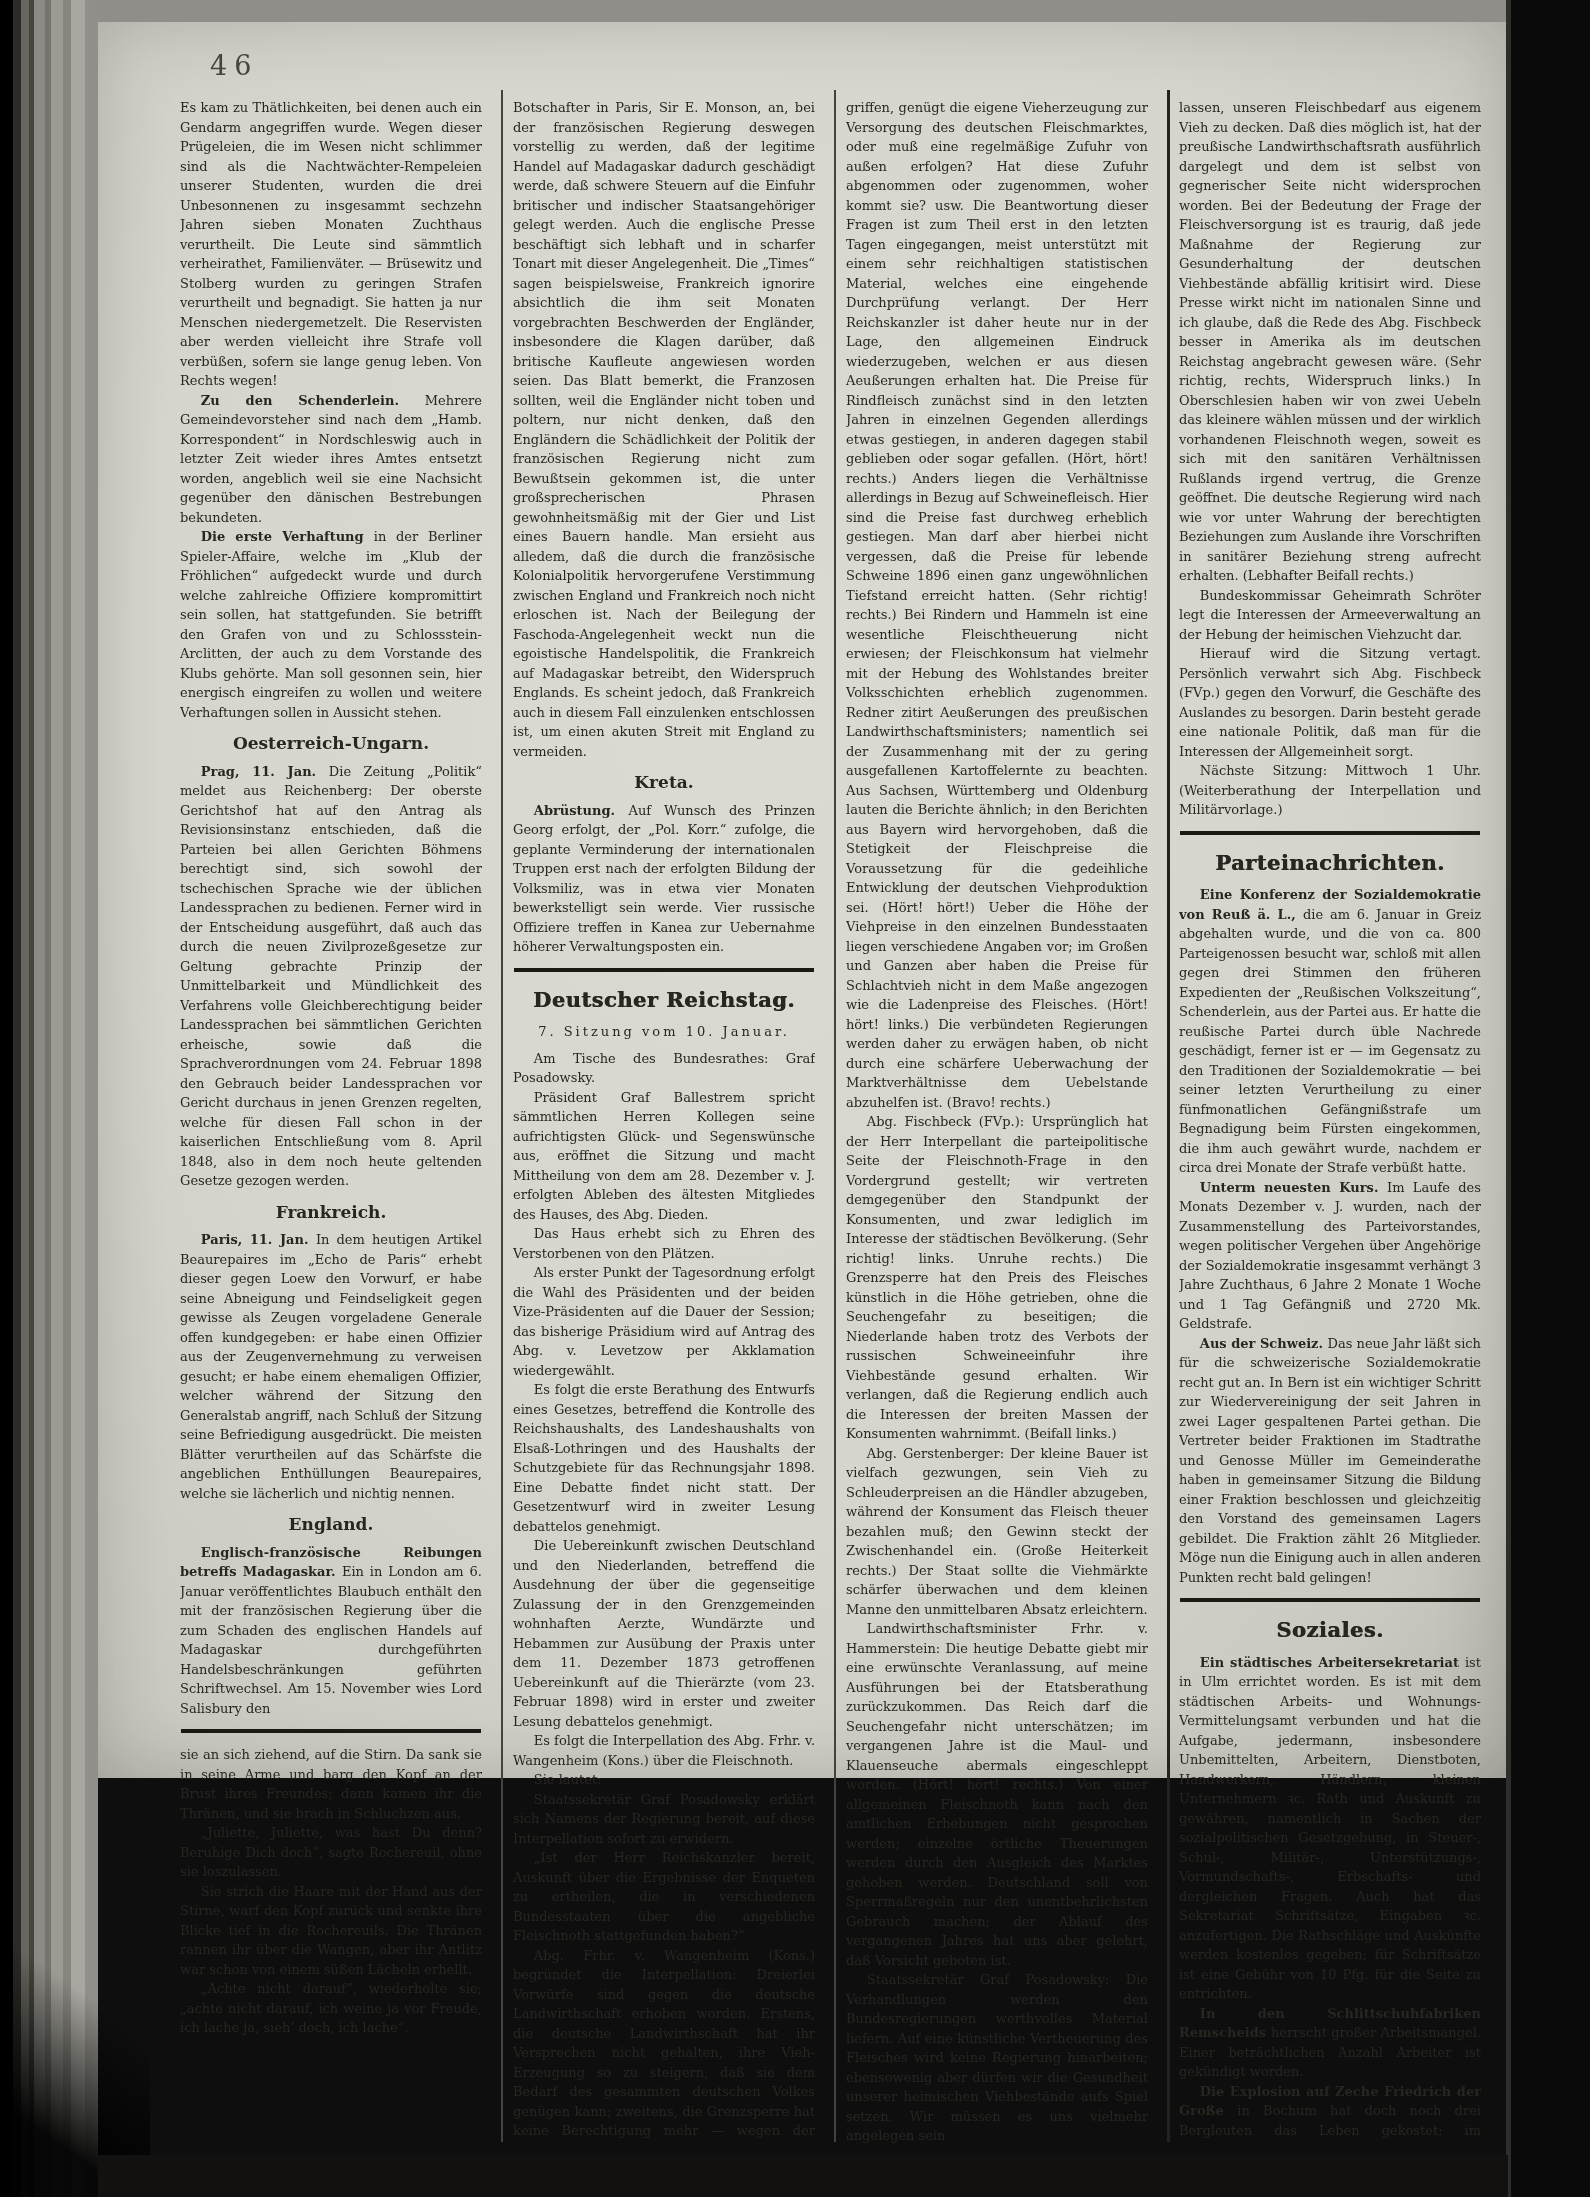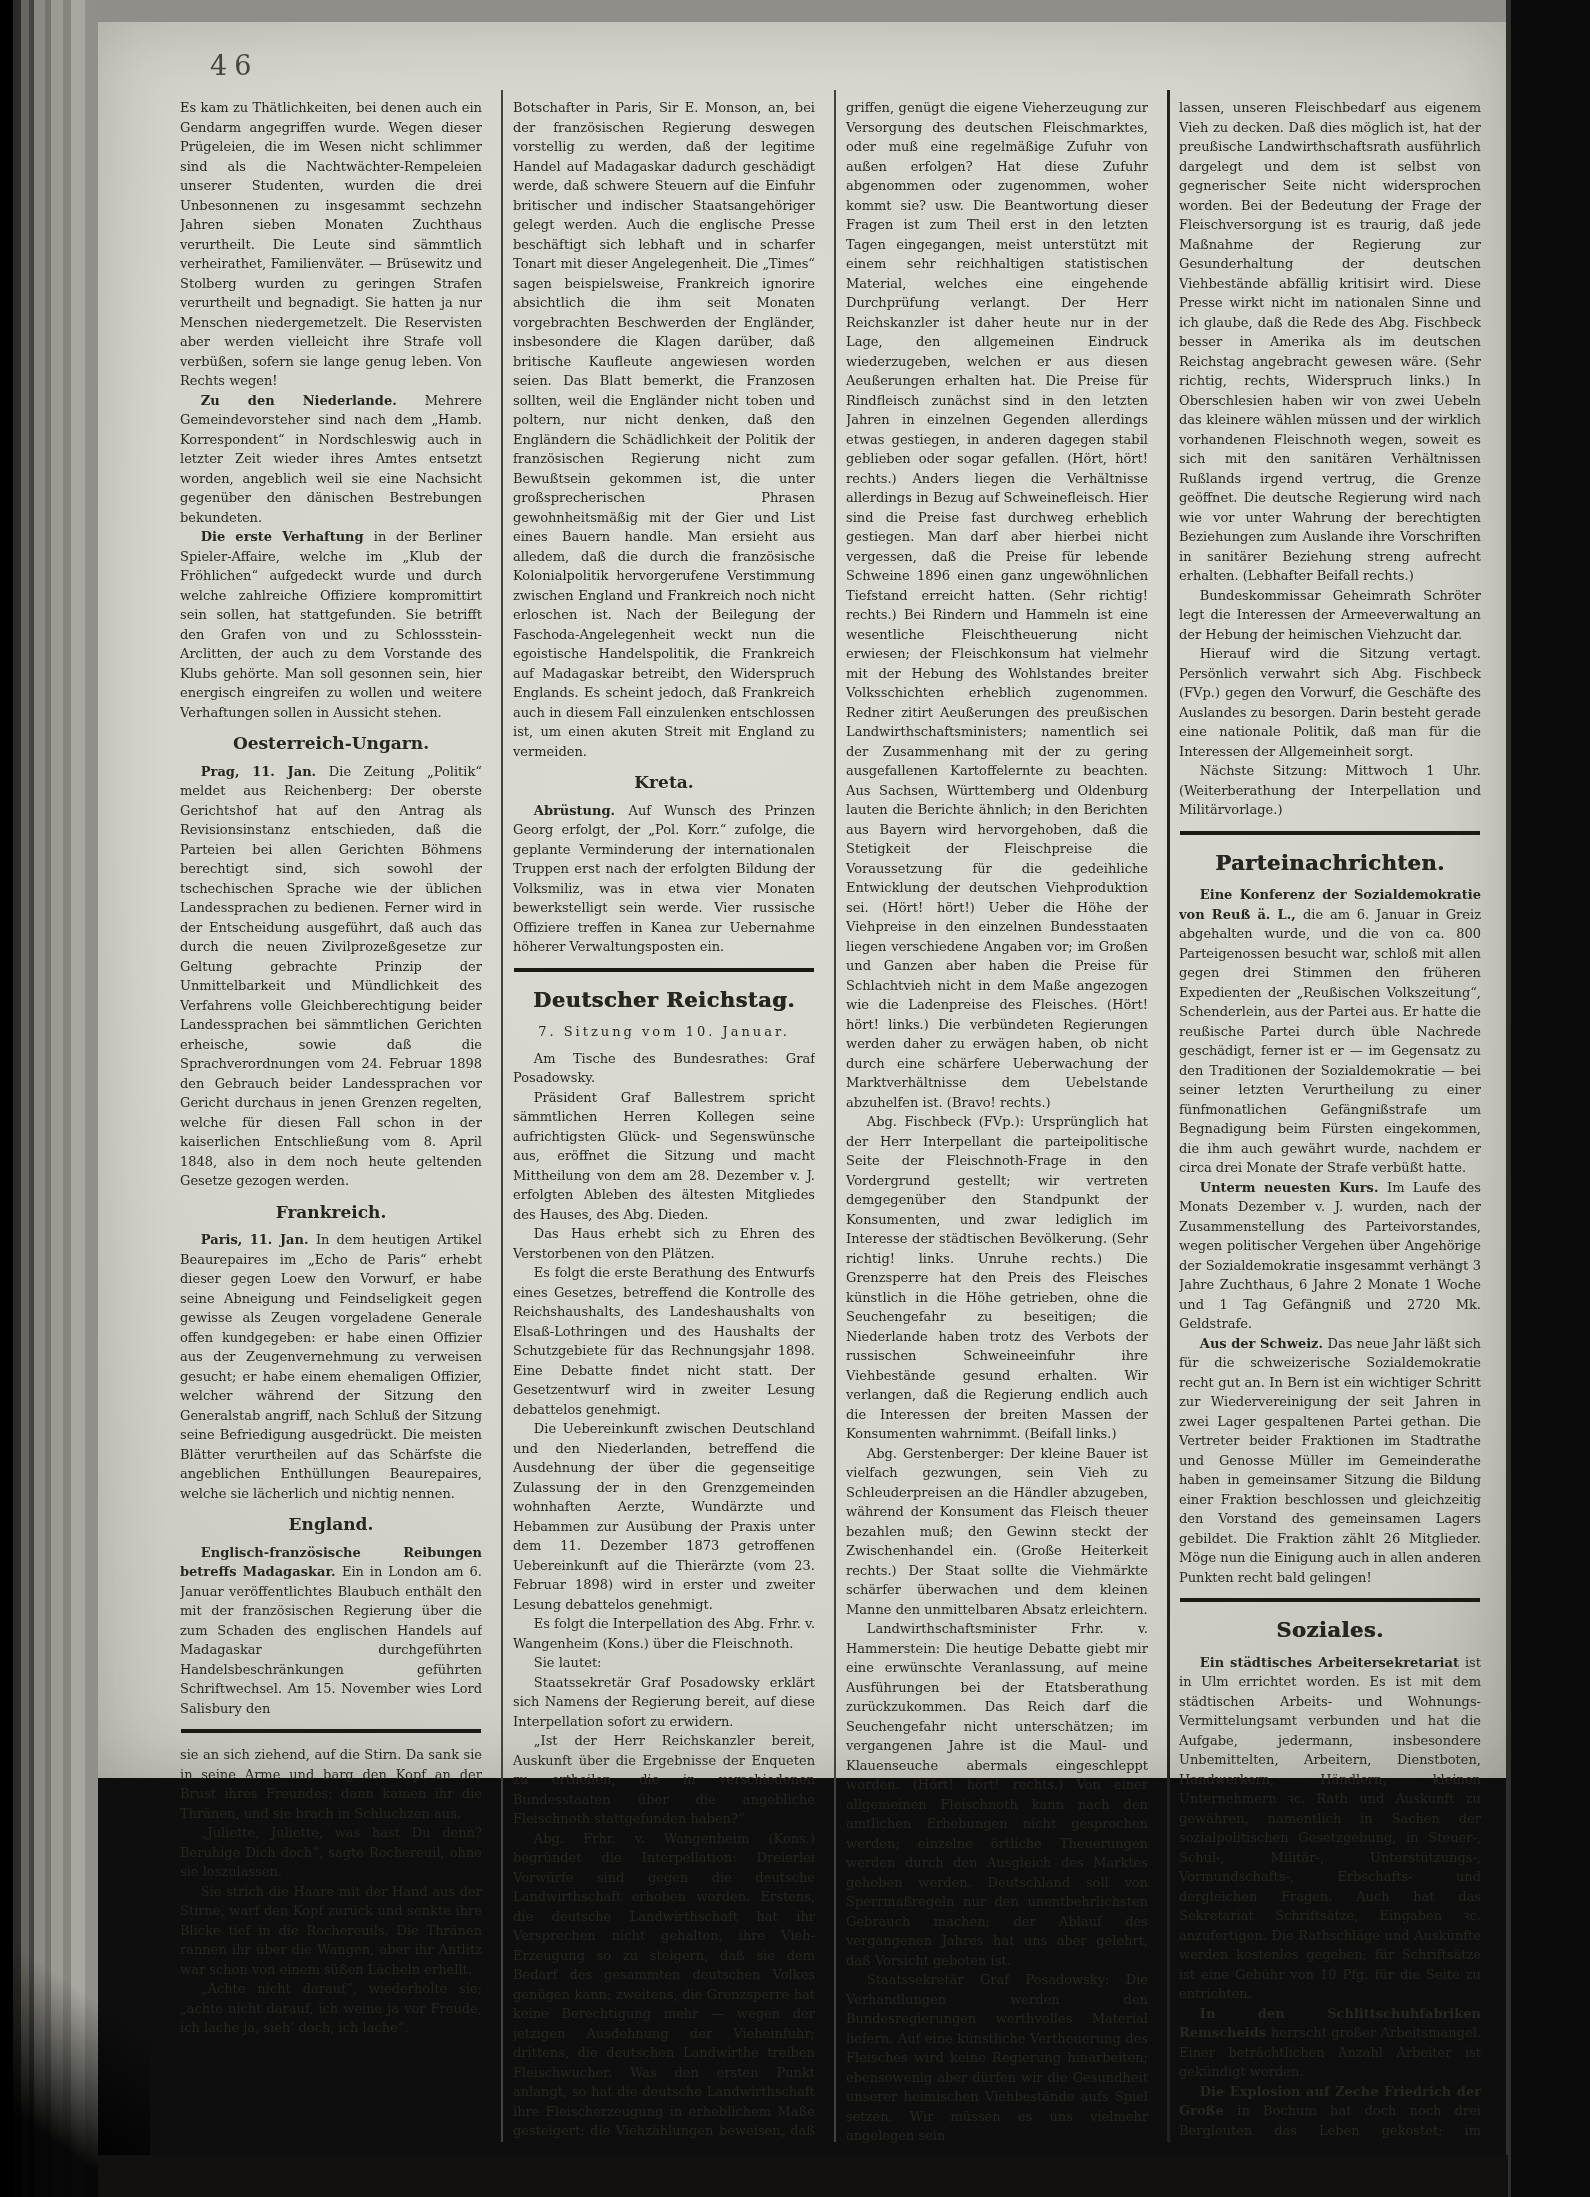--- a/index.html
+++ b/index.html
@@ -45,21 +45,21 @@
 
   <div class="paper">
     <div class="page-number">46</div>
 
     <div class="divider d1"></div>
     <div class="divider d2"></div>
     <div class="divider d3"></div>
 
     <div class="col c1">
         <div class="b-p ni">Es kam zu Thätlichkeiten, bei denen auch ein Gendarm angegriffen wurde. Wegen dieser Prügeleien, die im Wesen nicht schlimmer sind als die Nachtwächter-Rempeleien unserer Studenten, wurden die drei Unbesonnenen zu insgesammt sechzehn Jahren sieben Monaten Zuchthaus verurtheilt. Die Leute sind sämmtlich verheirathet, Familienväter. — Brüsewitz und Stolberg wurden zu geringen Strafen verurtheilt und begnadigt. Sie hatten ja nur Menschen niedergemetzelt. Die Reservisten aber werden vielleicht ihre Strafe voll verbüßen, sofern sie lange genug leben. Von Rechts wegen!</div>
-        <div class="b-p"><span class="lead">Zu den Niederlande. </span>Mehrere Gemeindevorsteher sind nach dem „Hamb. Korrespondent“ in Nordschleswig auch in letzter Zeit wieder ihres Amtes entsetzt worden, angeblich weil sie eine Nachsicht gegenüber den dänischen Bestrebungen bekundeten.</div>
+        <div class="b-p"><span class="lead">Zu den Schenderlein. </span>Mehrere Gemeindevorsteher sind nach dem „Hamb. Korrespondent“ in Nordschleswig auch in letzter Zeit wieder ihres Amtes entsetzt worden, angeblich weil sie eine Nachsicht gegenüber den dänischen Bestrebungen bekundeten.</div>
         <div class="b-p"><span class="lead">Die erste Verhaftung </span>in der Berliner Spieler-Affaire, welche im „Klub der Fröhlichen“ aufgedeckt wurde und durch welche zahlreiche Offiziere kompromittirt sein sollen, hat stattgefunden. Sie betrifft den Grafen von und zu Schlossstein-Arclitten, der auch zu dem Vorstande des Klubs gehörte. Man soll gesonnen sein, hier energisch eingreifen zu wollen und weitere Verhaftungen sollen in Aussicht stehen.</div>
         <div class="b-hc">Oesterreich-Ungarn.</div>
         <div class="b-p"><span class="lead">Prag, 11. Jan. </span>Die Zeitung „Politik“ meldet aus Reichenberg: Der oberste Gerichtshof hat auf den Antrag als Revisionsinstanz entschieden, daß die Parteien bei allen Gerichten Böhmens berechtigt sind, sich sowohl der tschechischen Sprache wie der üblichen Landessprachen zu bedienen. Ferner wird in der Entscheidung ausgeführt, daß auch das durch die neuen Zivilprozeßgesetze zur Geltung gebrachte Prinzip der Unmittelbarkeit und Mündlichkeit des Verfahrens volle Gleichberechtigung beider Landessprachen bei sämmtlichen Gerichten erheische, sowie daß die Sprachverordnungen vom 24. Februar 1898 den Gebrauch beider Landessprachen vor Gericht durchaus in jenen Grenzen regelten, welche für diesen Fall schon in der kaiserlichen Entschließung vom 8. April 1848, also in dem noch heute geltenden Gesetze gezogen werden.</div>
         <div class="b-hc">Frankreich.</div>
         <div class="b-p"><span class="lead">Paris, 11. Jan. </span>In dem heutigen Artikel Beaurepaires im „Echo de Paris“ erhebt dieser gegen Loew den Vorwurf, er habe seine Abneigung und Feindseligkeit gegen gewisse als Zeugen vorgeladene Generale offen kundgegeben: er habe einen Offizier aus der Zeugenvernehmung zu verweisen gesucht; er habe einem ehemaligen Offizier, welcher während der Sitzung den Generalstab angriff, nach Schluß der Sitzung seine Befriedigung ausgedrückt. Die meisten Blätter verurtheilen auf das Schärfste die angeblichen Enthüllungen Beaurepaires, welche sie lächerlich und nichtig nennen.</div>
         <div class="b-hc">England.</div>
         <div class="b-p"><span class="lead">Englisch-französische Reibungen betreffs Madagaskar. </span>Ein in London am 6. Januar veröffentlichtes Blaubuch enthält den mit der französischen Regierung über die zum Schaden des englischen Handels auf Madagaskar durchgeführten Handelsbeschränkungen geführten Schriftwechsel. Am 15. November wies Lord Salisbury den</div>
         <div class="b-rule"></div>
         <div class="b-p ni">sie an sich ziehend, auf die Stirn. Da sank sie in seine Arme und barg den Kopf an der Brust ihres Freundes; dann kamen ihr die Thränen, und sie brach in Schluchzen aus.</div>
         <div class="b-p">„Juliette, Juliette, was hast Du denn? Beruhige Dich doch“, sagte Rochereuil, ohne sie loszulassen.</div>
@@ -69,20 +69,21 @@
     <div class="col c2">
         <div class="b-p ni">Botschafter in Paris, Sir E. Monson, an, bei der französischen Regierung deswegen vorstellig zu werden, daß der legitime Handel auf Madagaskar dadurch geschädigt werde, daß schwere Steuern auf die Einfuhr britischer und indischer Staatsangehöriger gelegt werden. Auch die englische Presse beschäftigt sich lebhaft und in scharfer Tonart mit dieser Angelegenheit. Die „Times“ sagen beispielsweise, Frankreich ignorire absichtlich die ihm seit Monaten vorgebrachten Beschwerden der Engländer, insbesondere die Klagen darüber, daß britische Kaufleute angewiesen worden seien. Das Blatt bemerkt, die Franzosen sollten, weil die Engländer nicht toben und poltern, nur nicht denken, daß den Engländern die Schädlichkeit der Politik der französischen Regierung nicht zum Bewußtsein gekommen ist, die unter großsprecherischen Phrasen gewohnheitsmäßig mit der Gier und List eines Bauern handle. Man ersieht aus alledem, daß die durch die französische Kolonialpolitik hervorgerufene Verstimmung zwischen England und Frankreich noch nicht erloschen ist. Nach der Beilegung der Faschoda-Angelegenheit weckt nun die egoistische Handelspolitik, die Frankreich auf Madagaskar betreibt, den Widerspruch Englands. Es scheint jedoch, daß Frankreich auch in diesem Fall einzulenken entschlossen ist, um einen akuten Streit mit England zu vermeiden.</div>
         <div class="b-hc">Kreta.</div>
         <div class="b-p"><span class="lead">Abrüstung. </span>Auf Wunsch des Prinzen Georg erfolgt, der „Pol. Korr.“ zufolge, die geplante Verminderung der internationalen Truppen erst nach der erfolgten Bildung der Volksmiliz, was in etwa vier Monaten bewerkstelligt sein werde. Vier russische Offiziere treffen in Kanea zur Uebernahme höherer Verwaltungsposten ein.</div>
         <div class="b-rule"></div>
         <div class="b-hb">Deutscher Reichstag.</div>
         <div class="b-hs">7. Sitzung vom 10. Januar.</div>
         <div class="b-p">Am Tische des Bundesrathes: Graf Posadowsky.</div>
         <div class="b-p">Präsident Graf Ballestrem spricht sämmtlichen Herren Kollegen seine aufrichtigsten Glück- und Segenswünsche aus, eröffnet die Sitzung und macht Mittheilung von dem am 28. Dezember v. J. erfolgten Ableben des ältesten Mitgliedes des Hauses, des Abg. Dieden.</div>
         <div class="b-p">Das Haus erhebt sich zu Ehren des Verstorbenen von den Plätzen.</div>
+        <div class="b-p">Als erster Punkt der Tagesordnung erfolgt die Wahl des Präsidenten und der beiden Vize-Präsidenten auf die Dauer der Session; das bisherige Präsidium wird auf Antrag des Abg. v. Levetzow per Akklamation wiedergewählt.</div>
         <div class="b-p">Es folgt die erste Berathung des Entwurfs eines Gesetzes, betreffend die Kontrolle des Reichshaushalts, des Landeshaushalts von Elsaß-Lothringen und des Haushalts der Schutzgebiete für das Rechnungsjahr 1898. Eine Debatte findet nicht statt. Der Gesetzentwurf wird in zweiter Lesung debattelos genehmigt.</div>
         <div class="b-p">Die Uebereinkunft zwischen Deutschland und den Niederlanden, betreffend die Ausdehnung der über die gegenseitige Zulassung der in den Grenzgemeinden wohnhaften Aerzte, Wundärzte und Hebammen zur Ausübung der Praxis unter dem 11. Dezember 1873 getroffenen Uebereinkunft auf die Thierärzte (vom 23. Februar 1898) wird in erster und zweiter Lesung debattelos genehmigt.</div>
         <div class="b-p">Es folgt die Interpellation des Abg. Frhr. v. Wangenheim (Kons.) über die Fleischnoth.</div>
         <div class="b-p">Sie lautet:</div>
         <div class="b-p">Staatssekretär Graf Posadowsky erklärt sich Namens der Regierung bereit, auf diese Interpellation sofort zu erwidern.</div>
         <div class="b-p">„Ist der Herr Reichskanzler bereit, Auskunft über die Ergebnisse der Enqueten zu ertheilen, die in verschiedenen Bundesstaaten über die angebliche Fleischnoth stattgefunden haben?“</div>
         <div class="b-p">Abg. Frhr. v. Wangenheim (Kons.) begründet die Interpellation: Dreierlei Vorwürfe sind gegen die deutsche Landwirthschaft erhoben worden. Erstens, die deutsche Landwirthschaft hat ihr Versprechen nicht gehalten, ihre Vieh-Erzeugung so zu steigern, daß sie dem Bedarf des gesammten deutschen Volkes genügen kann; zweitens, die Grenzsperre hat keine Berechtigung mehr — wegen der jetzigen Ausdehnung der Vieheinfuhr; drittens, die deutschen Landwirthe treiben Fleischwucher. Was den ersten Punkt anlangt, so hat die deutsche Landwirthschaft ihre Fleischerzeugung in erheblichem Maße gesteigert; die Viehzählungen beweisen, daß unser Viehbestand mit der wachsenden Bevölkerung gleichen Schritt gehalten hat. Die Grenzsperren sind nicht aus wirthschaftlichen, sondern aus veterinärpolizeilichen Gründen verhängt worden; der Werth des nach Ausbruch der Seuchen zu Grunde gegangenen Viehes beläuft sich jetzt auf 14 000 000 Mark jährlich. Geht das so weiter, so ist die Landwirthschaft außer Stande, den heimischen Fleischbedarf zu decken. Eine Oeffnung der Grenzen würde durch die Einschleppung von Seuchen unsere gesammte Viehhaltung gefährden. (Beifall rechts.) Von einem Fleischwucher der Landwirthe kann keine Rede sein; bei den meisten Fleischkategorien sind die Preise gesunken, und zwischen den Preisen, die der Landwirth erhält, und denen, die der Konsument zahlt, klafft ein weiter Raum, der dem Zwischenhandel zufließt. Wir bitten daher die verbündeten Regierungen, für die hohe Bedeutung der Landwirthschaft mehr Verständniß zu wecken und an den bewährten Grundsätzen der Grenzsperre festzuhalten. (Lebhafter Beifall rechts.)</div>
       </div>
     <div class="col c3">
         <div class="b-p ni">griffen, genügt die eigene Vieherzeugung zur Versorgung des deutschen Fleischmarktes, oder muß eine regelmäßige Zufuhr von außen erfolgen? Hat diese Zufuhr abgenommen oder zugenommen, woher kommt sie? usw. Die Beantwortung dieser Fragen ist zum Theil erst in den letzten Tagen eingegangen, meist unterstützt mit einem sehr reichhaltigen statistischen Material, welches eine eingehende Durchprüfung verlangt. Der Herr Reichskanzler ist daher heute nur in der Lage, den allgemeinen Eindruck wiederzugeben, welchen er aus diesen Aeußerungen erhalten hat. Die Preise für Rindfleisch zunächst sind in den letzten Jahren in einzelnen Gegenden allerdings etwas gestiegen, in anderen dagegen stabil geblieben oder sogar gefallen. (Hört, hört! rechts.) Anders liegen die Verhältnisse allerdings in Bezug auf Schweinefleisch. Hier sind die Preise fast durchweg erheblich gestiegen. Man darf aber hierbei nicht vergessen, daß die Preise für lebende Schweine 1896 einen ganz ungewöhnlichen Tiefstand erreicht hatten. (Sehr richtig! rechts.) Bei Rindern und Hammeln ist eine wesentliche Fleischtheuerung nicht erwiesen; der Fleischkonsum hat vielmehr mit der Hebung des Wohlstandes breiter Volksschichten erheblich zugenommen. Redner zitirt Aeußerungen des preußischen Landwirthschaftsministers; namentlich sei der Zusammenhang mit der zu gering ausgefallenen Kartoffelernte zu beachten. Aus Sachsen, Württemberg und Oldenburg lauten die Berichte ähnlich; in den Berichten aus Bayern wird hervorgehoben, daß die Stetigkeit der Fleischpreise die Voraussetzung für die gedeihliche Entwicklung der deutschen Viehproduktion sei. (Hört! hört!) Ueber die Höhe der Viehpreise in den einzelnen Bundesstaaten liegen verschiedene Angaben vor; im Großen und Ganzen aber haben die Preise für Schlachtvieh nicht in dem Maße angezogen wie die Ladenpreise des Fleisches. (Hört! hört! links.) Die verbündeten Regierungen werden daher zu erwägen haben, ob nicht durch eine schärfere Ueberwachung der Marktverhältnisse dem Uebelstande abzuhelfen ist. (Bravo! rechts.)</div>

